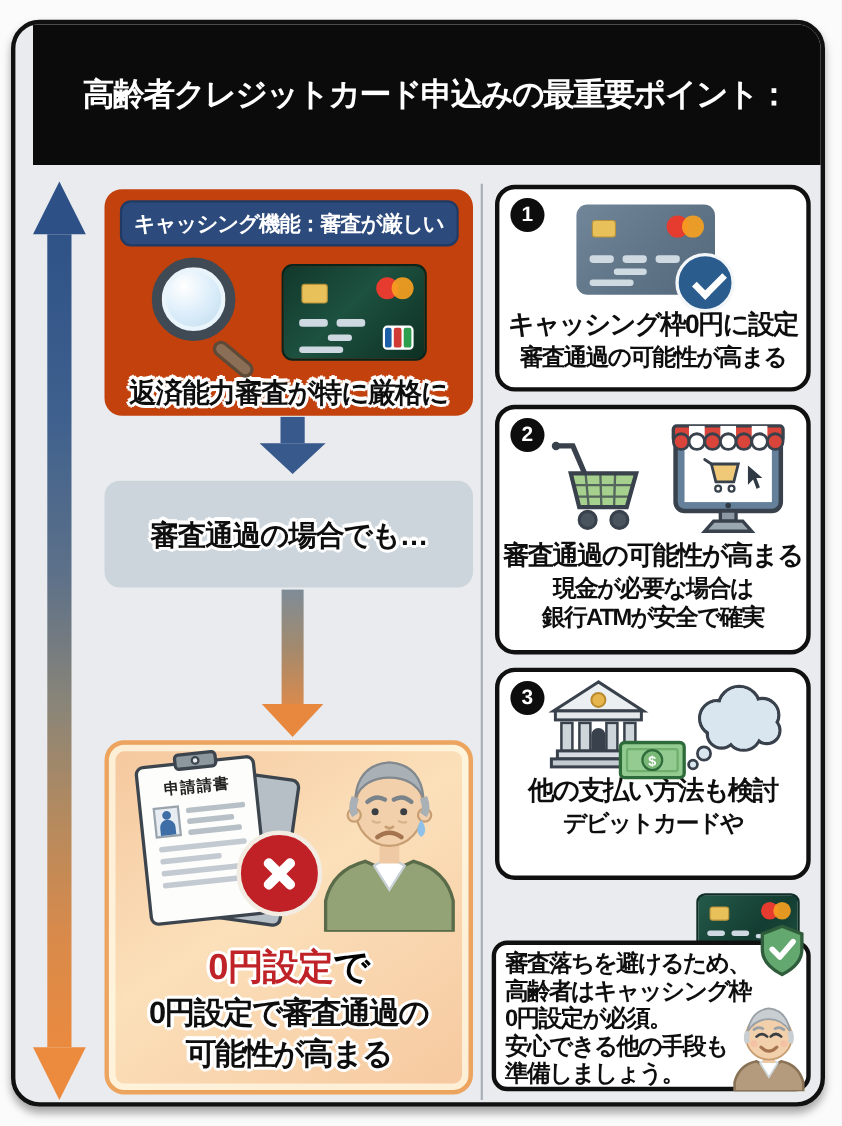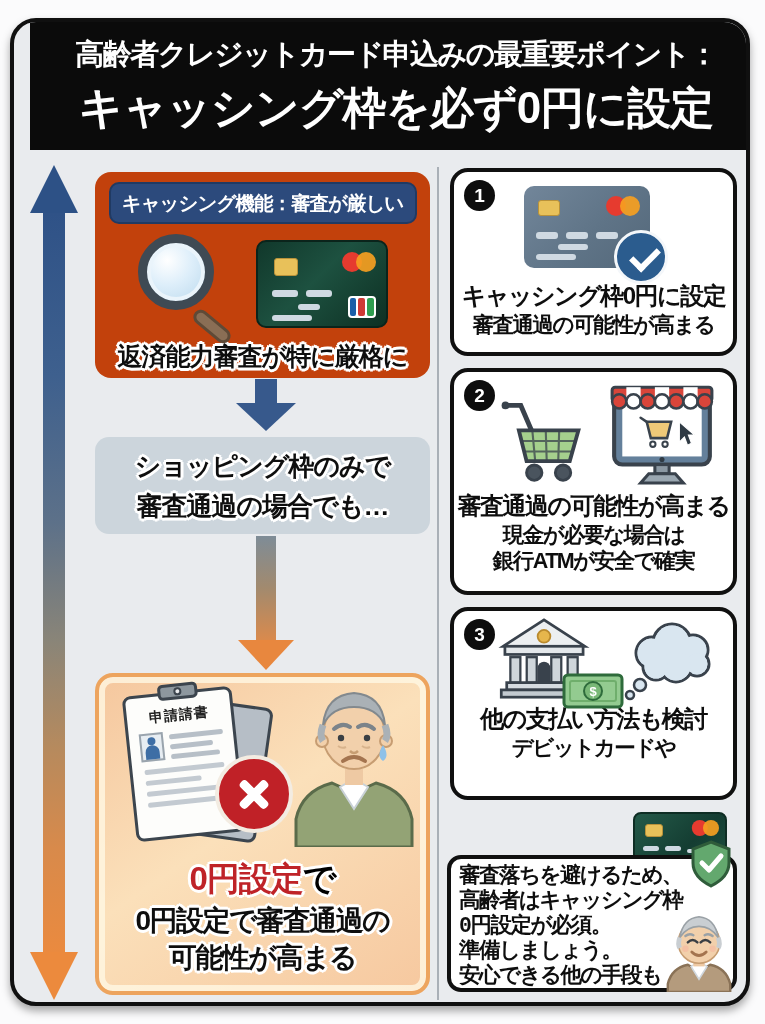--- a/index.html
+++ b/index.html
@@ -130,21 +130,21 @@
   .sum-label { position:absolute; left:431px; top:791px; height:44px; background:#0d0d0d; color:#fff;
                display:flex; align-items:center; padding:0 16px; border-radius:8px;
                font-size:28px; font-weight:900; letter-spacing:-1px; z-index:3; }
   .gcard { position:absolute; left:619px; top:790px; width:94px; height:56px; border-radius:8px;
            background:linear-gradient(135deg,#245a49 0%,#143d32 60%,#1c4f3e 100%);
            border:2px solid #0e2d24; z-index:2; }
   .gcard .chip { width:18px; height:13px; left:10px; top:10px; }
   .gcard .mc { right:6px; top:6px; transform:scale(.8); transform-origin:top right; }
   .shield { position:absolute; left:676px; top:818px; z-index:4; }
   .sum-box { position:absolute; left:433px; top:833px; width:290px; height:137px; background:#fff;
-             border:4px solid #101010; border-radius:14px; padding:5px 8px; z-index:2;font-family:Liberation Mono, monospace; }
+             border:4px solid #101010; border-radius:14px; padding:5px 8px; z-index:2; }
   .sum-box div { font-size:21.5px; font-weight:900; color:#0e0e0e; letter-spacing:-1.5px;
                  line-height:25px; white-space:nowrap; }
   .happyman { position:absolute; left:649px; top:890px; z-index:5; }
 
   
   .greencard { position:relative; width:132px; height:88px; border-radius:10px;
     background:linear-gradient(135deg,#11382b 0%,#1d5140 45%,#0d3023 100%); border:2px solid #0a241b; }
   .greencard .chip { width:24px; height:18px; left:16px; top:16px; }
   .jcb { position:absolute; right:10px; bottom:8px; width:28px; height:22px; background:#fff;
          border-radius:4px; display:flex; gap:2px; padding:2px; }
@@ -160,21 +160,20 @@
   svg { display:block; }
 </style>
 </head>
 <body>
 
 <div class="page">
   <div class="frame">
 
     <div class="hdr">
       <div class="l1">高齢者クレジットカード申込みの最重要ポイント：</div>
-      <div class="l2">キャッシング枠を必ず0円に設定</div>
     </div>
 
     <div class="varrow">
       <div class="up"></div>
       <div class="shaft"></div>
       <div class="down"></div>
     </div>
 
     <div class="box1">
       <div class="badge">キャッシング機能：審査が厳しい</div>
@@ -202,21 +201,20 @@
       </div>
       <div class="box1-cap halo">返済能力審査が特に厳格に</div>
     </div>
 
     <div class="arrow-sm">
       <div class="sh"></div>
       <div class="hd"></div>
     </div>
 
     <div class="box2">
-      <div class="halo">ショッピング枠のみで</div>
       <div class="halo">審査通過の場合でも…</div>
     </div>
 
     <div class="arrow2">
       <div class="sh"></div>
       <div class="hd"></div>
     </div>
 
     <div class="obox">
       <div class="illus">
@@ -405,22 +403,22 @@
     <span class="shield">
       <svg width="42" height="48" viewBox="0 0 42 48">
         <path d="M21,2 L39,9 V23 C39,34 31,41 21,46 C11,41 3,34 3,23 V9 Z" fill="#63a86e" stroke="#2f5c3a" stroke-width="3"></path>
         <path d="M12,23 L19,30 L31,16" fill="none" stroke="#ffffff" stroke-width="5" stroke-linecap="round" stroke-linejoin="round"></path>
       </svg>
     </span>
     <div class="sum-box">
       <div>審査落ちを避けるため、</div>
       <div>高齢者はキャッシング枠</div>
       <div>0円設定が必須。</div>
+      <div>安心できる他の手段も</div>
       <div>準備しましょう。</div>
-      <div>安心できる他の手段も</div>
     </div>
     <span class="happyman">
       <svg width="72" height="80" viewBox="0 0 90 100">
         <path d="M6,100 L6,90 Q11,70 31,66 L45,74 L59,66 Q79,70 84,90 L84,100 Z" fill="#b49b7d" stroke="#8a7257" stroke-width="3"></path>
         <polygon points="35,68 45,84 55,68 45,62" fill="#ffffff" stroke="#cfd6dc" stroke-width="2"></polygon>
         <rect x="38" y="56" width="14" height="12" fill="#eec9a3"></rect>
         <circle cx="45" cy="38" r="26" fill="#f2d0ab" stroke="#c79d72" stroke-width="2"></circle>
         <path d="M21,32 Q25,8 45,6 Q65,8 69,32 Q60,18 45,18 Q30,18 21,32 Z" fill="#c9ced2" stroke="#9aa1a6" stroke-width="2"></path>
         <path d="M21,32 q-3,8 0,13 M69,32 q3,8 0,13" fill="none" stroke="#c9ced2" stroke-width="6"></path>
         <path d="M28,30 q5,-4 10,-1 M52,29 q5,-3 10,1" fill="none" stroke="#9aa1a6" stroke-width="3" stroke-linecap="round"></path>

